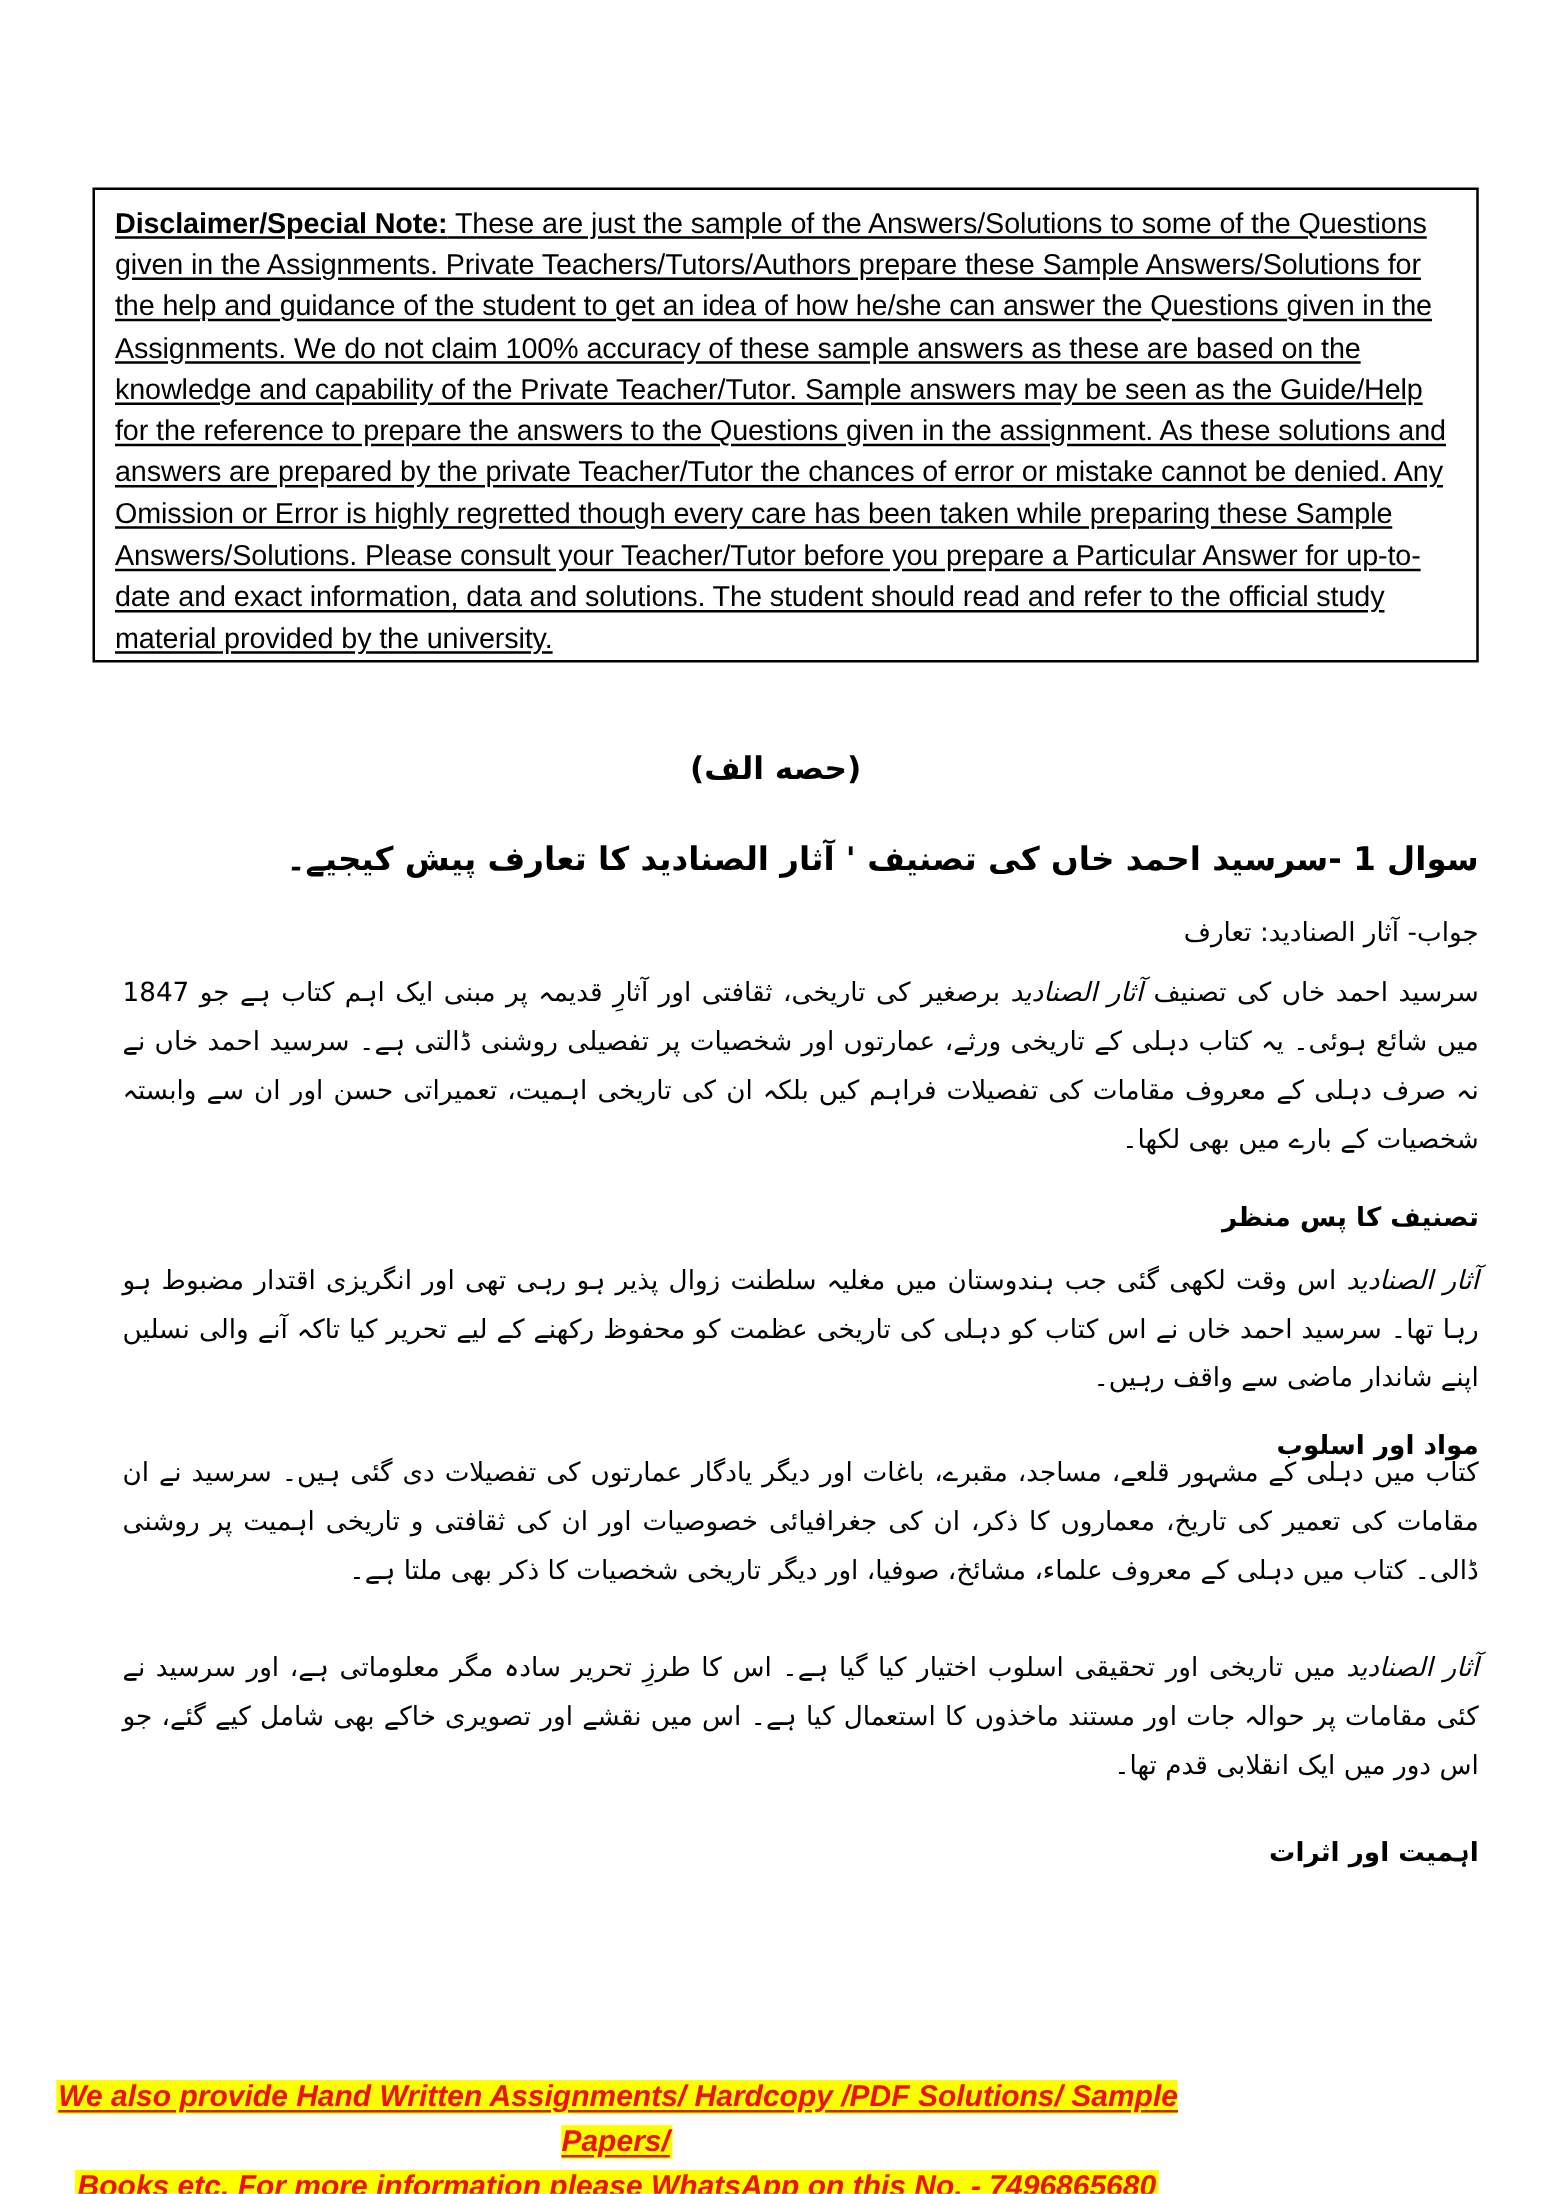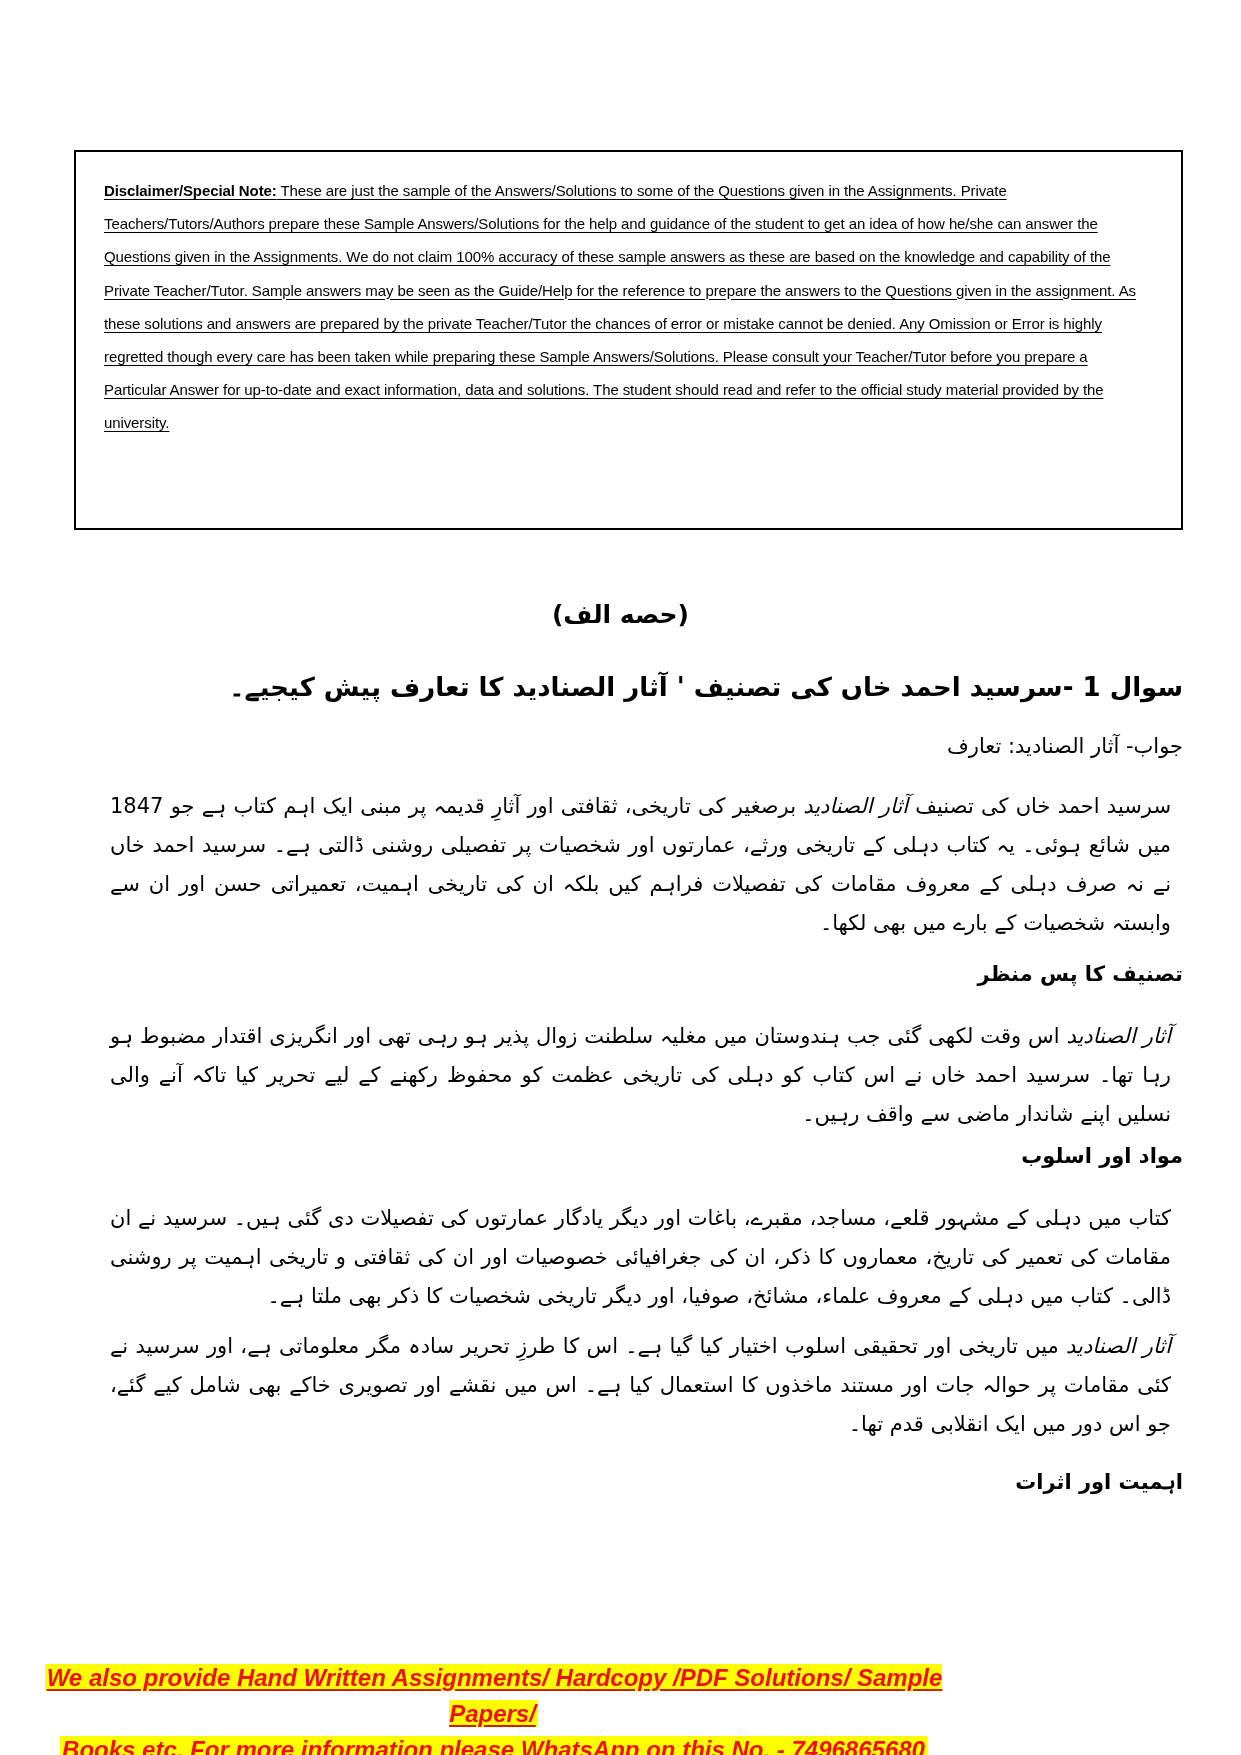--- a/index.html
+++ b/index.html
@@ -3,29 +3,29 @@
 <meta charset="utf-8">
 <style>
   html, body { margin:0; padding:0; background:#ffffff; }
   body { width:1241px; height:1755px; position:relative; overflow:hidden; font-family:"DejaVu Sans", sans-serif; color:#000; }
   .disclaimer-box {
     position:absolute; left:74px; top:150px; width:1109px; height:380px;
     border:2px solid #000; box-sizing:border-box;
     padding:10px 16px 0 16px;
   }
   .disclaimer-text {
-    font-family:"Liberation Sans", sans-serif; font-size:15px; line-height:33.2px;
-    text-decoration:underline; text-underline-offset:3px; margin:12px; letter-spacing:-0.1px;
+    font-family:"Liberation Sans", sans-serif; font-size:23px; line-height:33.2px;
+    text-decoration:underline; text-underline-offset:3px; margin:0; letter-spacing:-0.1px;
   }
   .disclaimer-text b { font-weight:bold; }
   .urdu { direction:rtl; text-align:right; font-family:"DejaVu Sans", sans-serif;margin-top:12px; }
   .section-title { position:absolute; left:0; width:1241px; top:600px; text-align:center; font-size:25px; font-weight:bold; direction:rtl; }
   .question { position:absolute; right:58px; top:660px; font-size:26px; font-weight:bold; }
   .answer-head { position:absolute; right:58px; top:722px; font-size:21px; font-weight:normal; }
-  .para { position:absolute; left:98px; right:58px; font-size:21px; line-height:39px; margin:12px; text-align:justify; text-align-last:right; }
+  .para { position:absolute; left:98px; right:58px; font-size:21px; line-height:39px; margin:0; text-align:justify; text-align-last:right; }
   .para i { font-style:italic; }
   .subhead { position:absolute; right:58px; font-size:21px; font-weight:bold; }
   .footer { position:absolute; left:0; width:987px; top:1660px; text-align:center; font-family:"Liberation Sans", sans-serif; font-style:italic; font-weight:bold; font-size:24px; line-height:36px; color:#ee1111; }
   .footer span { background:#ffff00; text-decoration:underline; text-decoration-color:#cc2200; text-underline-offset:3px; padding:0 2px; }
 </style>
 </head>
 <body>
 
 <div class="disclaimer-box">
   <p class="disclaimer-text"><b>Disclaimer/Special Note:</b><span> These are just the sample of the Answers/Solutions to some of the Questions given in the Assignments. Private Teachers/Tutors/Authors prepare these Sample Answers/Solutions for the help and guidance of the student to get an idea of how he/she can answer the Questions given in the Assignments. We do not claim 100% accuracy of these sample answers as these are based on the knowledge and capability of the Private Teacher/Tutor. Sample answers may be seen as the Guide/Help for the reference to prepare the answers to the Questions given in the assignment. As these solutions and answers are prepared by the private Teacher/Tutor the chances of error or mistake cannot be denied. Any Omission or Error is highly regretted though every care has been taken while preparing these Sample Answers/Solutions. Please consult your Teacher/Tutor before you prepare a Particular Answer for up-to-date and exact information, data and solutions. The student should read and refer to the official study material provided by the university.</span></p>
@@ -38,21 +38,21 @@
 <div class="answer-head urdu">جواب- آثار الصنادید: تعارف</div>
 
 <p class="para urdu" style="top:775px;"><span>سرسید احمد خاں کی تصنیف </span><i>آثار الصنادید</i><span> برصغیر کی تاریخی، ثقافتی اور آثارِ قدیمہ پر مبنی ایک اہم کتاب ہے جو 1847 میں شائع ہوئی۔ یہ کتاب دہلی کے تاریخی ورثے، عمارتوں اور شخصیات پر تفصیلی روشنی ڈالتی ہے۔ سرسید احمد خاں نے نہ صرف دہلی کے معروف مقامات کی تفصیلات فراہم کیں بلکہ ان کی تاریخی اہمیت، تعمیراتی حسن اور ان سے وابستہ شخصیات کے بارے میں بھی لکھا۔</span></p>
 
 <div class="subhead urdu" style="top:950px;">تصنیف کا پس منظر</div>
 
 <p class="para urdu" style="top:1005px;"><i>آثار الصنادید</i><span> اس وقت لکھی گئی جب ہندوستان میں مغلیہ سلطنت زوال پذیر ہو رہی تھی اور انگریزی اقتدار مضبوط ہو رہا تھا۔ سرسید احمد خاں نے اس کتاب کو دہلی کی تاریخی عظمت کو محفوظ رکھنے کے لیے تحریر کیا تاکہ آنے والی نسلیں اپنے شاندار ماضی سے واقف رہیں۔</span></p>
 
 <div class="subhead urdu" style="top:1132px;">مواد اور اسلوب</div>
 
-<p class="para urdu" style="top:1187px;">کتاب میں دہلی کے مشہور قلعے، مساجد، مقبرے، باغات اور دیگر یادگار عمارتوں کی تفصیلات دی گئی ہیں۔ سرسید نے ان مقامات کی تعمیر کی تاریخ، معماروں کا ذکر، ان کی جغرافیائی خصوصیات اور ان کی ثقافتی و تاریخی اہمیت پر روشنی ڈالی۔ کتاب میں دہلی کے معروف علماء، مشائخ، صوفیا، اور دیگر تاریخی شخصیات کا ذکر بھی ملتا ہے۔</p>
+<p class="para urdu" style="top:1159px;">کتاب میں دہلی کے مشہور قلعے، مساجد، مقبرے، باغات اور دیگر یادگار عمارتوں کی تفصیلات دی گئی ہیں۔ سرسید نے ان مقامات کی تعمیر کی تاریخ، معماروں کا ذکر، ان کی جغرافیائی خصوصیات اور ان کی ثقافتی و تاریخی اہمیت پر روشنی ڈالی۔ کتاب میں دہلی کے معروف علماء، مشائخ، صوفیا، اور دیگر تاریخی شخصیات کا ذکر بھی ملتا ہے۔</p>
 
 <p class="para urdu" style="top:1315px;"><i>آثار الصنادید</i><span> میں تاریخی اور تحقیقی اسلوب اختیار کیا گیا ہے۔ اس کا طرزِ تحریر سادہ مگر معلوماتی ہے، اور سرسید نے کئی مقامات پر حوالہ جات اور مستند ماخذوں کا استعمال کیا ہے۔ اس میں نقشے اور تصویری خاکے بھی شامل کیے گئے، جو اس دور میں ایک انقلابی قدم تھا۔</span></p>
 
 <div class="subhead urdu" style="top:1458px;">اہمیت اور اثرات</div>
 
 <div class="footer">
   <div><span>We also provide Hand Written Assignments/ Hardcopy /PDF Solutions/ Sample Papers/</span></div>
   <div><span>Books etc. For more information please WhatsApp on this No. - 7496865680</span></div>
 </div>
 

